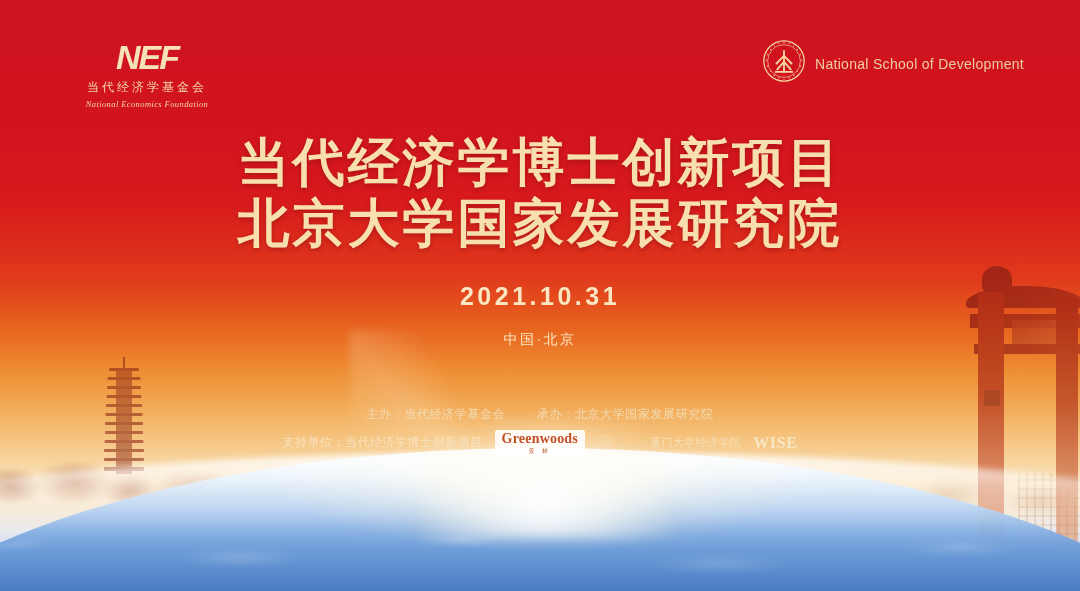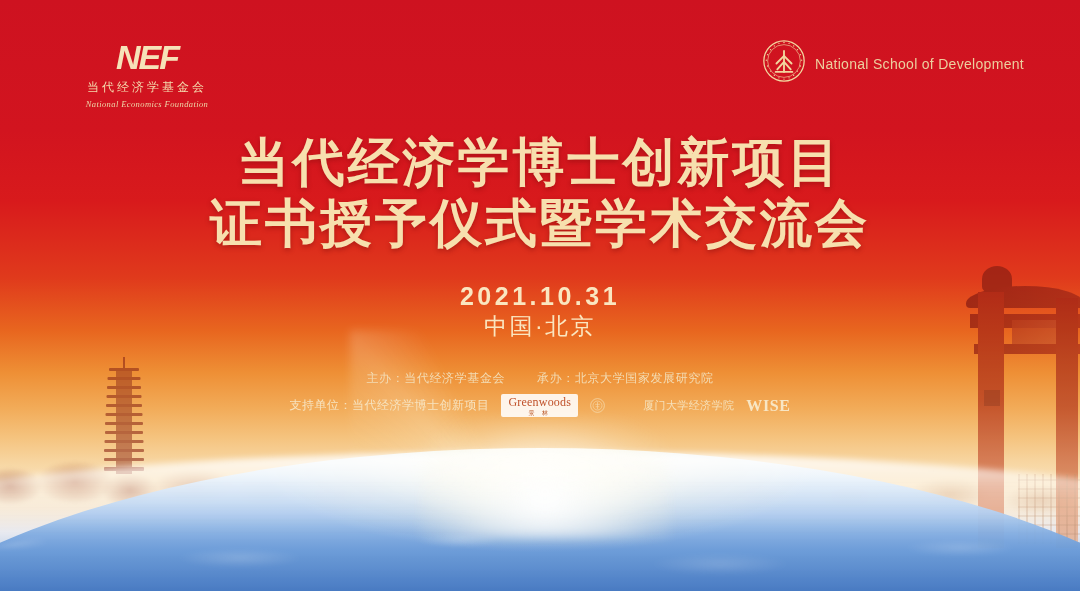--- a/index.html
+++ b/index.html
@@ -212,43 +212,43 @@
     font-size:52px; font-weight:bold; color:#f7e0ae;
     letter-spacing:3px; line-height:1.18;
     text-shadow:0 2px 5px rgba(120,12,12,.45);
   }
 
   .date-block { position:absolute; left:0; top:282px; width:1080px; text-align:center; }
   .date {
     font-size:25px; color:#fae6c0; letter-spacing:3.5px; font-weight:bold;
     font-family:"Liberation Sans", sans-serif;
   }
-  .place { font-size:23px; color:#fae6c0; letter-spacing:2.5px; margin-top:0; }
+  .place { font-size:14px; color:#fae6c0; letter-spacing:2.5px; margin-top:20px; }
 
   
   .credits { position:absolute; left:0; top:370px; width:1080px; text-align:center; }
   .org-row {
     font-size:12px; color:#f3dcb4; letter-spacing:.6px;
-    display:flex; justify-content:center; gap:32px; align-items:center;
+    display:flex; justify-content:center; gap:32px; align-items:center;margin-top:36px;
   }
   .sup-row {
     margin-top:7px;
     display:flex; justify-content:center; align-items:center; gap:12px;
     font-size:12px; color:#f7e3bf; letter-spacing:.5px;
   }
   .greenwoods-box {
     background:rgba(255,255,255,.88);
     border-radius:2px;
     padding:2px 7px 1px;
     text-align:center;
     line-height:1;
   }
   .gw-en {
     font-family:"Liberation Serif", serif;
-    font-size:12px; color:#c0512a; letter-spacing:.2px; font-weight:normal;
+    font-size:14px; color:#c0512a; letter-spacing:.2px; font-weight:bold;
   }
   .gw-cn { font-size:6px; color:#b7501f; letter-spacing:3px; margin-top:2px; display:block; }
   .xmu-group { display:flex; align-items:center; gap:6px; }
   .xmu-seal { width:15px; height:15px; flex:0 0 15px; opacity:.9; }
   .xmu-cn { font-size:11px; color:#f6e0b8; letter-spacing:.4px;margin-left:32px; }
   .wise {
     font-family:"Liberation Serif", serif;
     font-size:16px; font-weight:bold; color:#f8e6c4; letter-spacing:.6px;
   }
 </style>
@@ -339,21 +339,21 @@
       </g>
       <path d="M30 76 L70 76" stroke="#f2d79f" stroke-width="4" stroke-linecap="round"></path>
     </svg>
     <div class="pku-text">
       <div class="pku-en">National School of Development</div>
     </div>
   </div>
 
   <div class="title-block">
     <div class="title-line">当代经济学博士创新项目</div>
-    <div class="title-line">证书授予仪式暨学术交流会</div>
+    <div class="title-line">北京大学国家发展研究院</div>
   </div>
 
   <div class="date-block">
     <div class="date">2021.10.31</div>
     <div class="place">中国·北京</div>
   </div>
 
   <div class="credits">
     <div class="org-row">
       <span>主办：当代经济学基金会</span>

